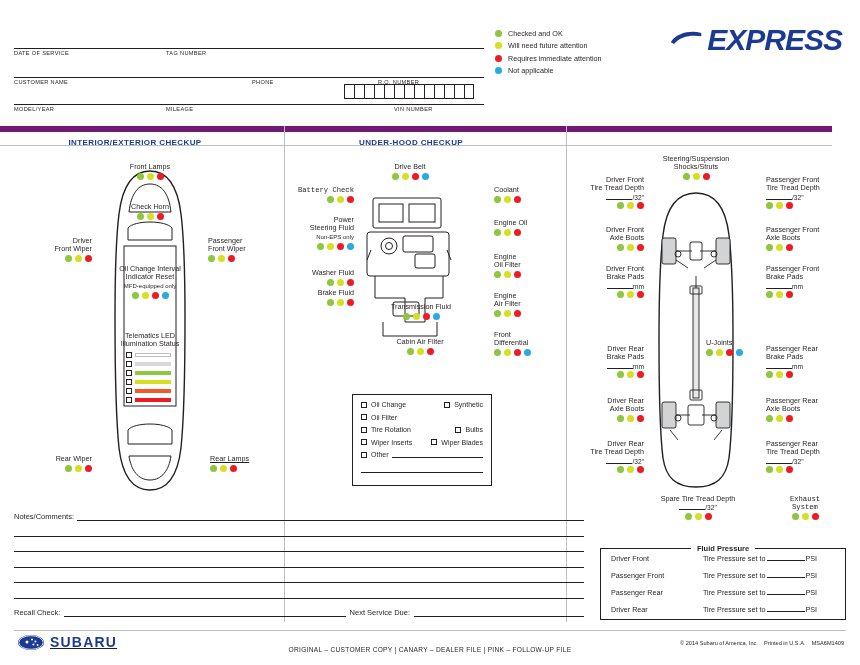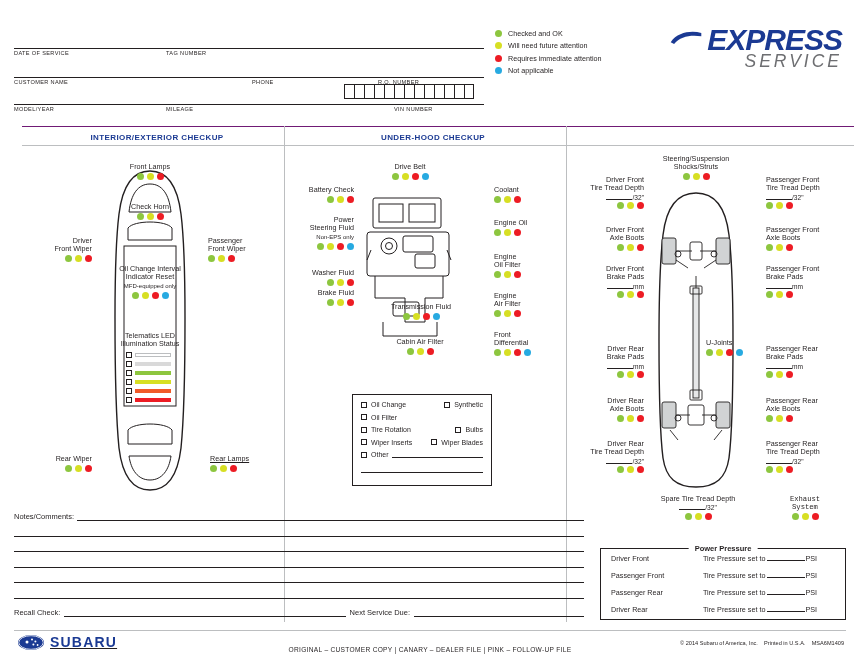--- a/index.html
+++ b/index.html
@@ -36,22 +36,22 @@
   .logo .svc {
     font-family: "Liberation Sans", sans-serif;
     font-style: italic; font-size: 17.5px; color: #6d6e71;
     letter-spacing: 3px; line-height: 18px; margin-top: -2px;
   }
   .logo .swoosh {
     position: absolute; left: 2px; top: 2px; width: 34px; height: 20px;
   }
 
   
-  .band { position: absolute; left: 22px; top: 126px; width: 832px; height: 20px;
-          border-top: 1px solid #701a75; border-bottom: 1px solid #bcbec0; }
+  .band { position: absolute; left: 0; top: 126px; width: 832px; height: 20px;
+          border-top: 6px solid #701a75; border-bottom: 1px solid #bcbec0; }
   .band-cell { position: absolute; top: 0; height: 20px; display: flex; align-items: center; justify-content: center; }
   .band-cell span { font-size: 8px; font-weight: bold; color: #1b3a93; letter-spacing: .4px; }
 
   
   .dots { display: flex; gap: 3px; justify-content: center; }
   .dot { width: 7px; height: 7px; border-radius: 50%; }
   .d-g { background: #8dc63f; }
   .d-y { background: #d7df23; }
   .d-r { background: #ed1c24; }
   .d-b { background: #27aae1; }
@@ -175,21 +175,20 @@
       <div class="lg-dot d-b"></div>
       <div class="lg-txt">Not applicable</div>
     </div>
   </div>
 
   <div class="logo">
     <svg class="swoosh" viewBox="0 0 40 22">
       <path d="M2 16 C10 4, 26 2, 38 5 L38 9 C26 7, 13 9, 6 18 Z" fill="#1b3a93"></path>
     </svg>
     <div class="exp">EXPRESS</div>
-    <div class="svc">SERVICE</div>
   </div>
 
   <div class="band">
     <div class="band-cell" style="left:0; width:270px;">
       <span>INTERIOR/EXTERIOR CHECKUP</span>
     </div>
     <div class="band-cell" style="left:276px; width:270px;">
       <span>UNDER-HOOD CHECKUP</span>
     </div>
   </div>
@@ -328,21 +327,21 @@
   <div class="item" style="left:370px; top:163px; width:80px;">
     <div class="lab">Drive Belt</div>
     <div class="dots">
       <div class="dot d-g"></div>
       <div class="dot d-y"></div>
       <div class="dot d-r"></div>
       <div class="dot d-b"></div>
     </div>
   </div>
 
-  <div class="item left" style="left:290px; top:186px; width:64px;">
+  <div class="item left" style="left:290px; top:186px; width:64px;font-family:Liberation Mono, monospace;">
     <div class="lab">Battery Check</div>
     <div class="dots">
       <div class="dot d-g"></div>
       <div class="dot d-y"></div>
       <div class="dot d-r"></div>
     </div>
   </div>
 
   <div class="item left" style="left:290px; top:216px; width:64px;">
     <div class="lab">Power</div>
@@ -676,21 +675,21 @@
     <div class="lab">Exhaust</div>
     <div class="lab">System</div>
     <div class="dots">
       <div class="dot d-g"></div>
       <div class="dot d-y"></div>
       <div class="dot d-r"></div>
     </div>
   </div>
 
   <div class="tp-box">
-    <div class="tp-title">Power Pressure</div>
+    <div class="tp-title">Fluid Pressure</div>
     <div class="tp-row">
       <div class="tp-lab">Driver Front</div>
       <div class="tp-set">
         <span>Tire Pressure set to</span>
         <span class="tp-ul"></span><span>PSI</span>
       </div>
     </div>
     <div class="tp-row">
       <div class="tp-lab">Passenger Front</div>
       <div class="tp-set">

